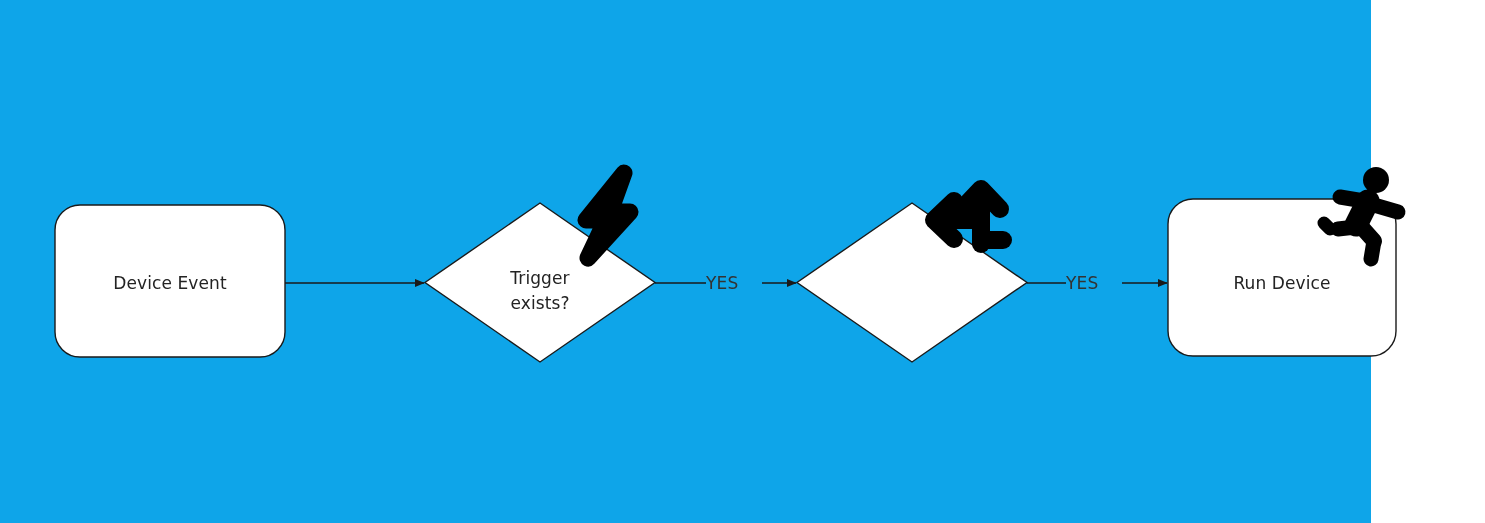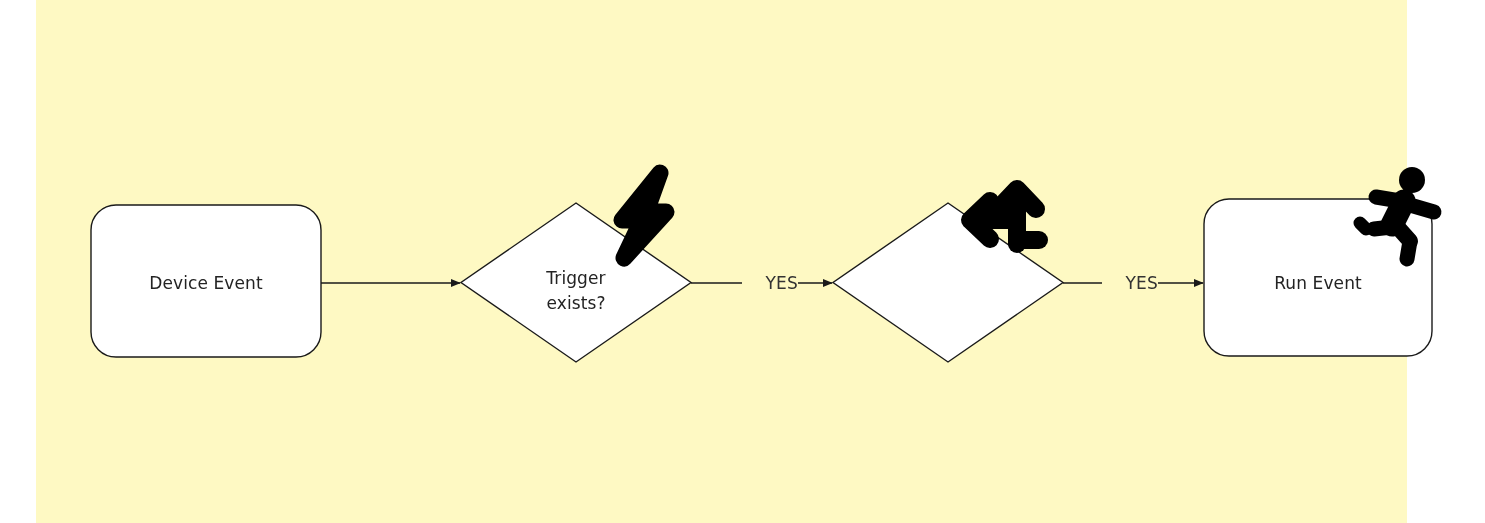--- a/index.html
+++ b/index.html
@@ -10,43 +10,42 @@
   body {
     width: 1485px;
     height: 523px;
     font-family: "DejaVu Sans", "Liberation Sans", sans-serif;
     overflow: hidden;
   }
   #canvas {
     position: relative;
     width: 1371px;
     height: 523px;
-    background: #fef9c3;
-    margin-left: 36px;
+    background: #0ea5e9;
   }
   .flow-svg {
     position: absolute;
     top: 0;
     left: 0;
     width: 1485px;
     height: 523px;
   }
   .node-label {
     position: absolute;
     text-align: center;
     color: #232323;
     font-size: 17px;
     line-height: 25px;
     letter-spacing: 0.1px;
     white-space: pre-line;
     pointer-events: none;
   }
   .edge-label {
     position: absolute;
-    text-align: right;
+    text-align: left;
     color: #333333;
     font-size: 17px;
     line-height: 20px;
     letter-spacing: 0.2px;
   }
   .icon-layer {
     position: absolute;
   }
 </style>
 </head>
@@ -112,19 +111,19 @@
       <path d="M8,62 L2,56" stroke="#000000" stroke-width="13" stroke-linecap="round" fill="none"></path>
     </g>
   </svg>
 
   <div class="node-label" style="left:55px; top:271px; width:230px;">Device Event</div>
 
   <div class="node-label" style="left:425px; top:266px; width:230px;">Trigger
 exists?</div>
 
 
-  <div class="node-label" style="left:1168px; top:271px; width:228px;">Run Event</div>
+  <div class="node-label" style="left:1168px; top:271px; width:228px;">Run Device</div>
 
   <div class="edge-label" style="left:706px; top:273px; width:56px;">YES</div>
 
   <div class="edge-label" style="left:1066px; top:273px; width:56px;">YES</div>
 
 </div>
 
 </body></html>

